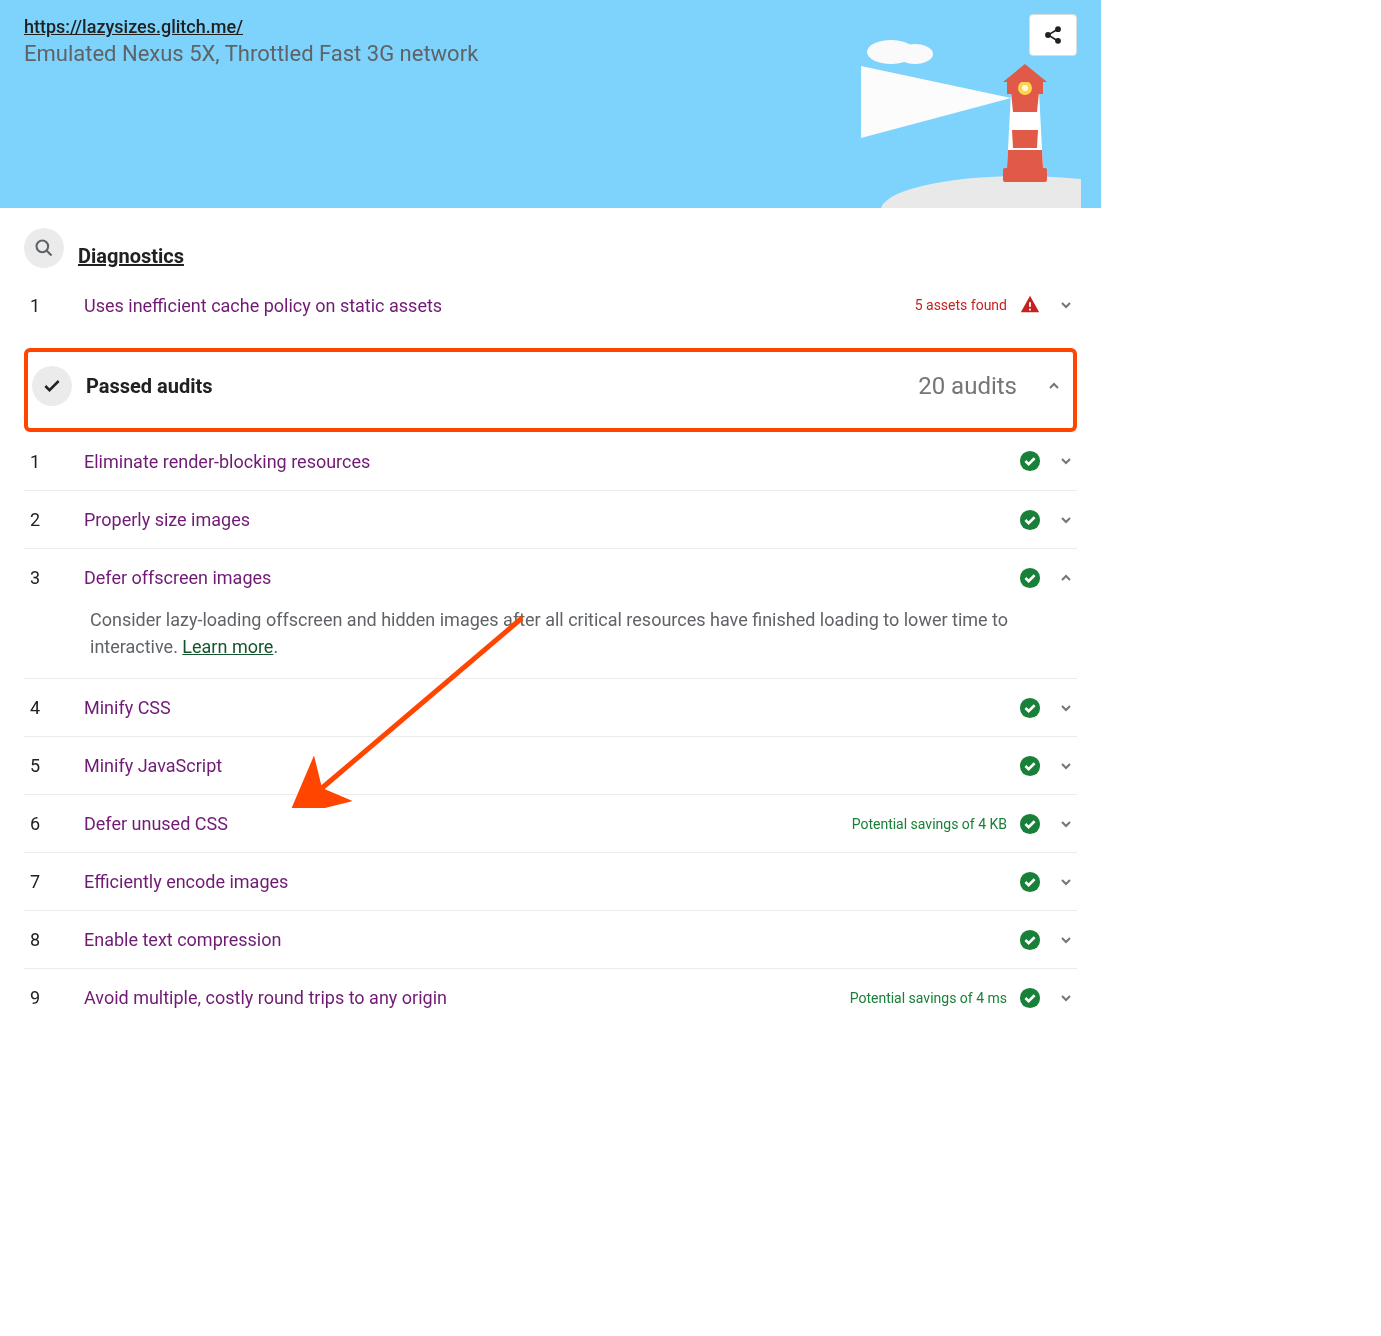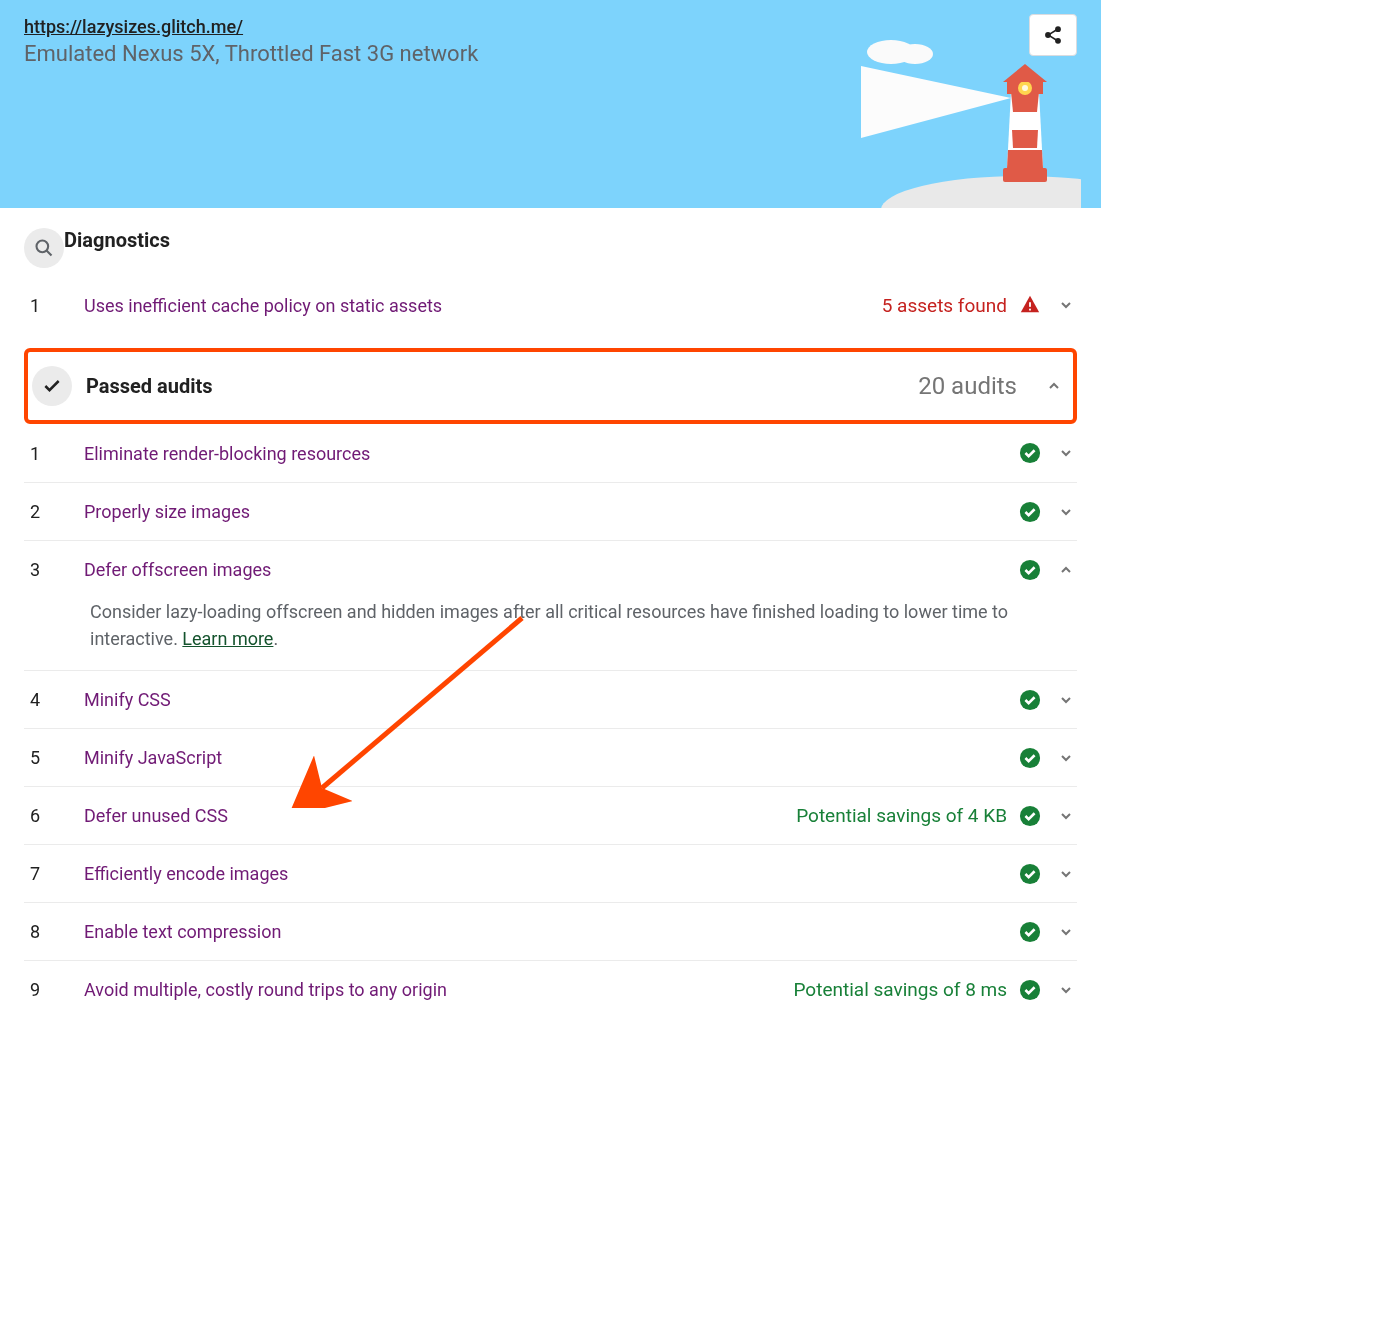--- a/index.html
+++ b/index.html
@@ -49,22 +49,24 @@
     bottom: 0;
     width: 220px;
     height: 170px;
     pointer-events: none;
   }
   .content {
     padding: 0 24px 0 24px;
   }
   .section-header {
     display: flex;
-    align-items: flex-start;
+    align-items: flex-end;
+    gap: 14px;
     padding: 20px 0 8px 0;
+    text-decoration: underline;
   }
   .icon-circle {
     width: 40px;
     height: 40px;
     border-radius: 50%;
     background: #ebebeb;
     display: flex;
     align-items: center;
     justify-content: center;
     flex-shrink: 0;
@@ -93,42 +95,42 @@
     color: #212121;
     padding-left: 6px;
     flex-shrink: 0;
   }
   .audit-title {
     flex: 1;
     font-size: 18px;
     color: #701a75;
   }
   .audit-note {
-    font-size: 19px;
+    font-size: 14px;
     margin-right: 12px;
   }
   .note-red { color: #c5221f; }
   .note-green { color: #188038; }
   .status-icon {
     width: 22px;
     height: 22px;
     margin-right: 14px;
     flex-shrink: 0;
     display:flex;align-items:center;justify-content:center;
   }
   .chev {
     width: 22px;
     height: 22px;
     flex-shrink:0;
     display:flex;align-items:center;justify-content:center;
   }
   .passed-header {
     display: flex;
     align-items: center;
-    padding: 14px 8px 14px 0;
+    padding: 14px 8px 22px 0;
     border: 4px solid #ff4500;
     border-radius: 6px;
     position: relative;
     gap: 14px;
     cursor: pointer;
   }
   .passed-header .icon-circle { margin-left: 4px; }
   .passed-title {
     font-size: 20px;
     font-weight: 700;
@@ -372,21 +374,21 @@
     <div class="chev">
       <svg width="16" height="16" viewBox="0 0 24 24" fill="none" stroke="#757575" stroke-width="3">
           <polyline points="6 9 12 15 18 9"></polyline>
         </svg>
     </div>
   </div>
 
   <div class="audit-row" style="border-bottom:none;">
     <div class="audit-num">9</div>
     <div class="audit-title">Avoid multiple, costly round trips to any origin</div>
-    <div class="audit-note note-green">Potential savings of 8 ms</div>
+    <div class="audit-note note-green">Potential savings of 4 ms</div>
     <div class="status-icon">
       <svg width="22" height="22" viewBox="0 0 24 24">
           <circle cx="12" cy="12" r="11" fill="#188038"></circle>
           <polyline points="7 12 10.5 15.5 17 9" fill="none" stroke="#fff" stroke-width="2.8"></polyline>
         </svg>
     </div>
     <div class="chev">
       <svg width="16" height="16" viewBox="0 0 24 24" fill="none" stroke="#757575" stroke-width="3">
           <polyline points="6 9 12 15 18 9"></polyline>
         </svg>

